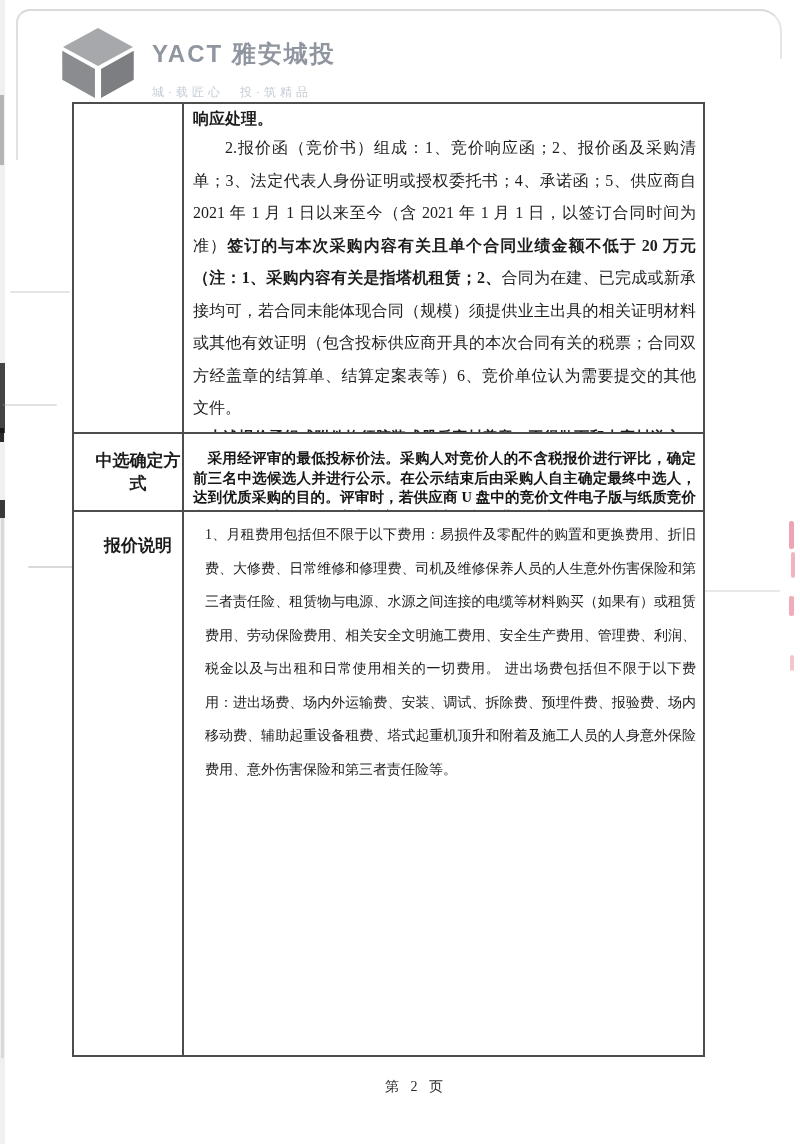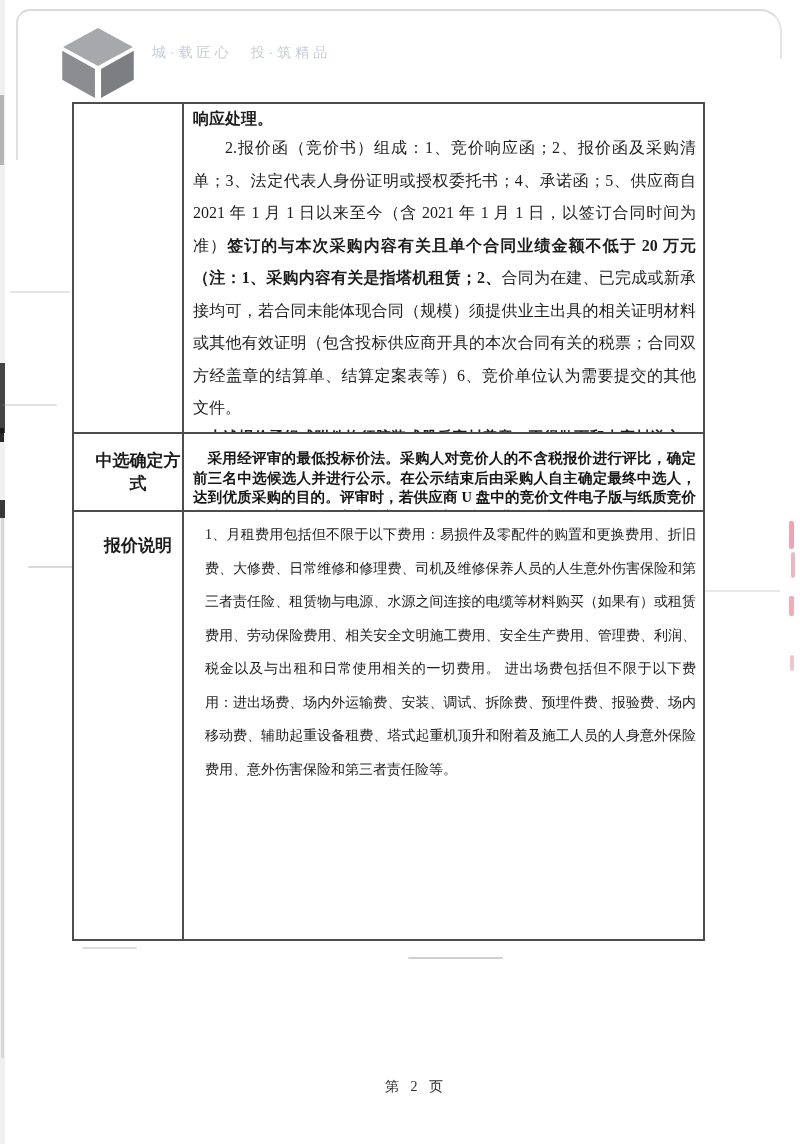--- a/index.html
+++ b/index.html
@@ -29,26 +29,26 @@
   
   .logo { position:absolute; left:60px; top:28px; display:flex; }
   .cube { width:76px; height:70px; }
   .brand-block { margin-left:16px; padding-top:10px; }
   .brand {
     font-family:"Liberation Sans","DejaVu Sans",sans-serif;
     font-size:24px; font-weight:bold; color:#9096a0; letter-spacing:2px;
   }
   .tagline {
     font-family:"Liberation Sans","DejaVu Sans",sans-serif;
-    font-size:14px; color:#c6ccd6; letter-spacing:4px; margin-top:6px;
+    font-size:12px; color:#c6ccd6; letter-spacing:4px; margin-top:14px;
   }
 
   
   .doc-table {
-    position:absolute; left:72px; top:102px; width:633px; height:839px;
+    position:absolute; left:72px; top:102px; width:633px; height:955px;
     border:2px solid #4d4d4d;
     display:flex; flex-direction:column;
     background:#fff;
   }
   .t-row { display:flex; overflow:hidden; }
   .t-row1 { height:330px; border-bottom:2px solid #4d4d4d; }
   .t-row2 { height:78px; border-bottom:2px solid #4d4d4d; }
   .t-row3 { flex:1;gap:12px; }
   .label-cell {
     width:110px; flex:0 0 110px;
@@ -108,20 +108,21 @@
   <div class="red-mark" style="left:789px;top:596px;width:5px;height:20px;background:rgba(226,90,116,0.5);"></div>
   <div class="red-mark" style="left:790px;top:655px;width:4px;height:16px;background:rgba(226,90,116,0.35);"></div>
 
   <div class="logo">
     <svg class="cube" viewBox="0 0 100 92">
       <polygon points="50,0 96,25 50,50 4,25" fill="#a6a8ab"></polygon>
       <polygon points="3,30 46,54 46,92 3,68" fill="#8a8c8f"></polygon>
       <polygon points="97,30 54,54 54,92 97,68" fill="#7c7e81"></polygon>
     </svg>
     <div class="brand-block">
+      <div class="brand">YACT 雅安城投</div>
       <div class="tagline">城·载匠心　投·筑精品</div>
     </div>
   </div>
 
   <div class="doc-table">
 
     <div class="t-row t-row1">
       <div class="label-cell"></div>
       <div class="content-cell">
         <p class="p-resp">响应处理。</p>

